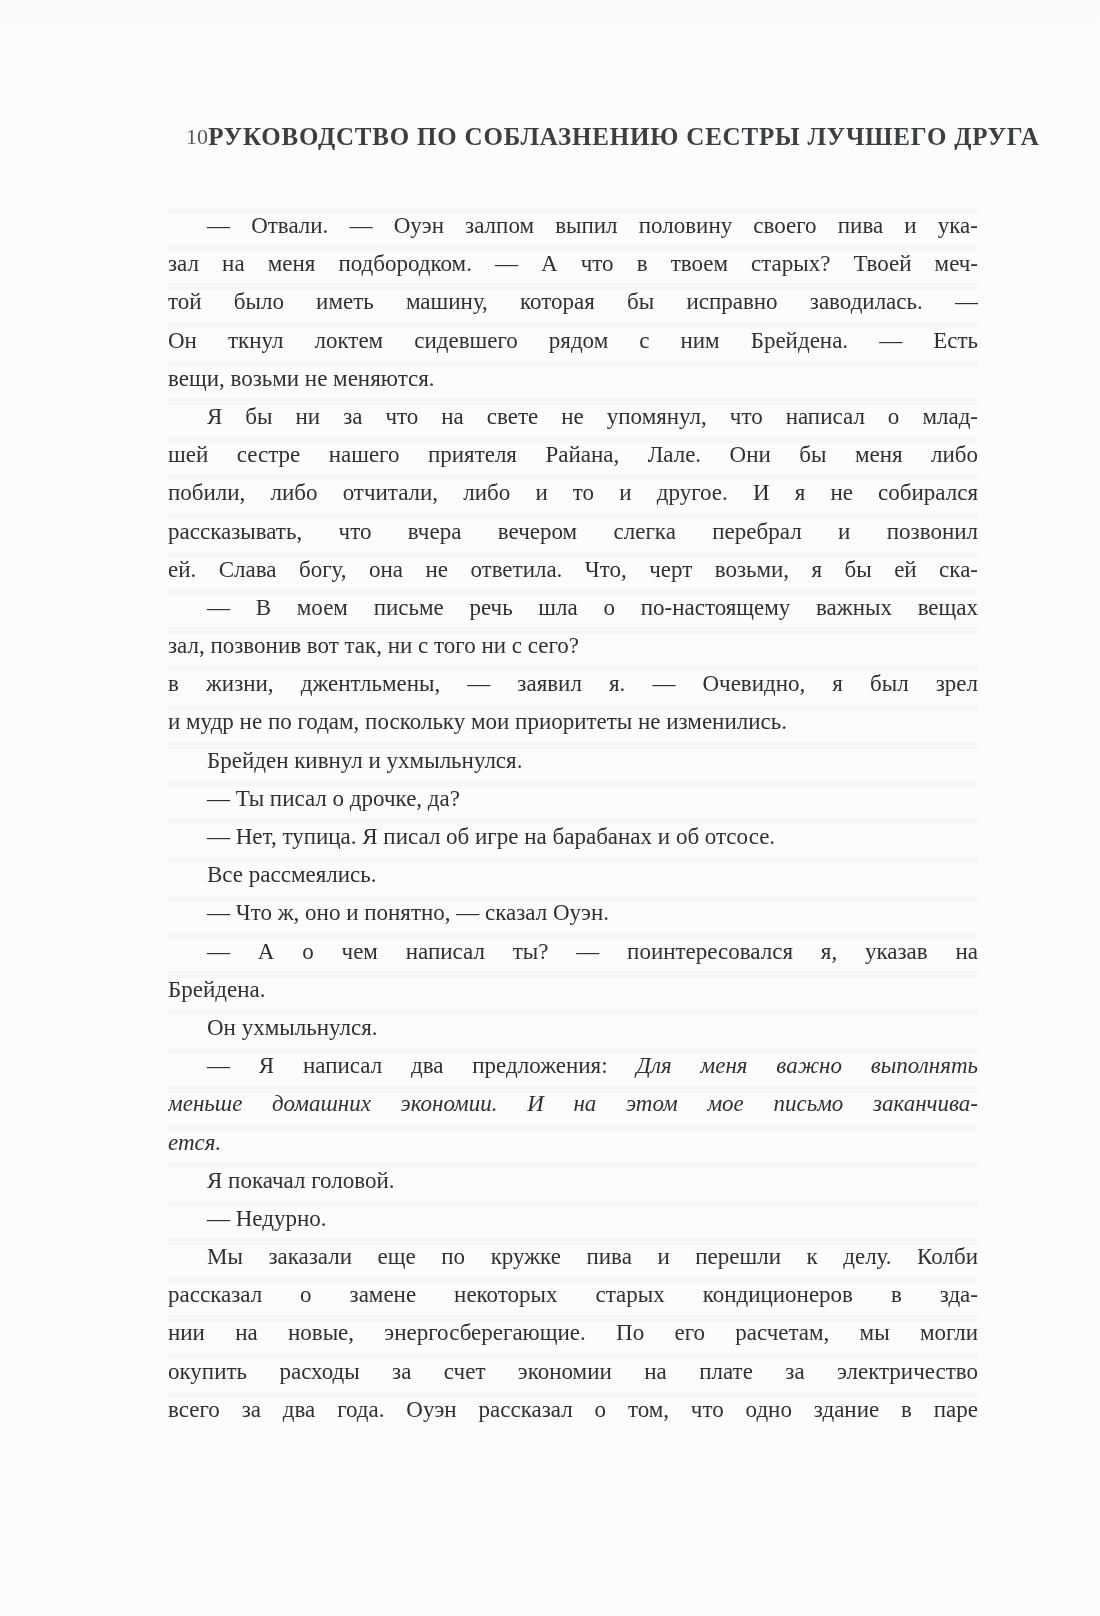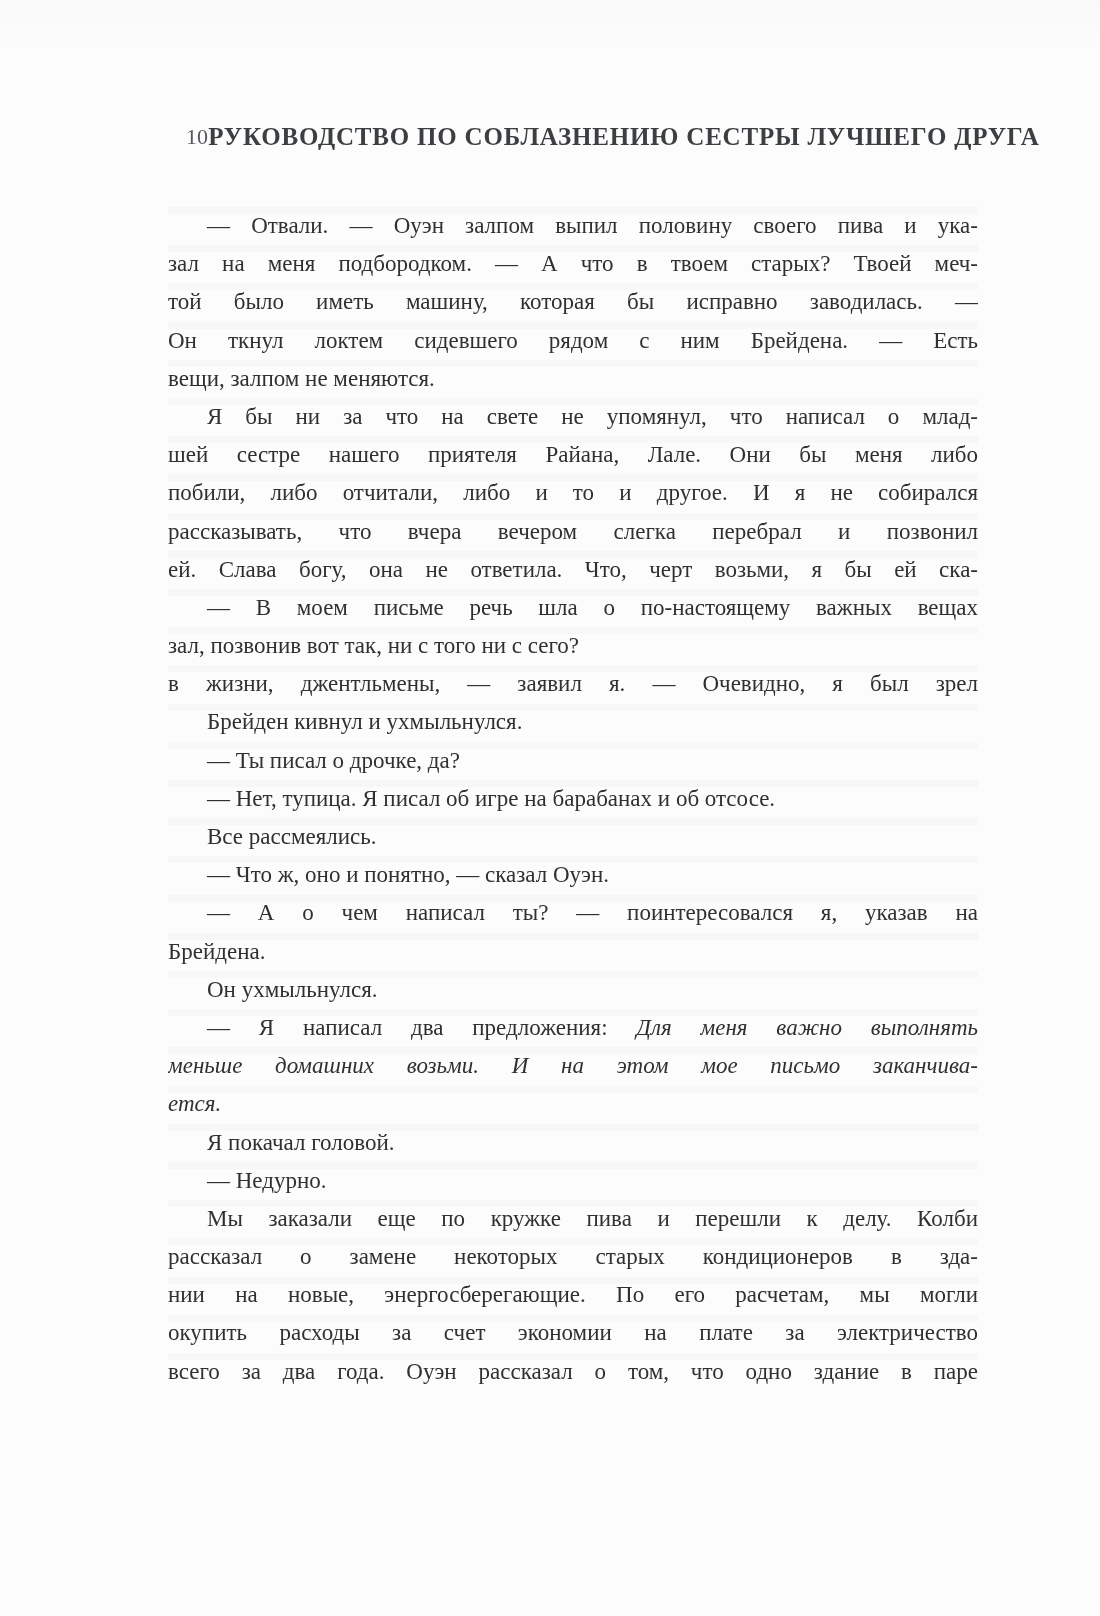--- a/index.html
+++ b/index.html
@@ -87,39 +87,40 @@
 <div class="page">
   <div class="running-head">
     <span class="page-number">10</span>
     <span class="running-title">РУКОВОДСТВО ПО СОБЛАЗНЕНИЮ СЕСТРЫ ЛУЧШЕГО ДРУГА</span>
   </div>
   <div class="text-block">
       <div class="line indent"><span>— Отвали. — Оуэн залпом выпил половину своего пива и ука-</span></div>
       <div class="line"><span>зал на меня подбородком. — А что в твоем старых? Твоей меч-</span></div>
       <div class="line"><span>той было иметь машину, которая бы исправно заводилась. —</span></div>
       <div class="line"><span>Он ткнул локтем сидевшего рядом с ним Брейдена. — Есть</span></div>
-      <div class="line last"><span>вещи, залпом не меняются.</span></div>
+      <div class="line last"><span>вещи, возьми не меняются.</span></div>
       <div class="line indent"><span>Я бы ни за что на свете не упомянул, что написал о млад-</span></div>
       <div class="line"><span>шей сестре нашего приятеля Райана, Лале. Они бы меня либо</span></div>
       <div class="line"><span>побили, либо отчитали, либо и то и другое. И я не собирался</span></div>
       <div class="line"><span>рассказывать, что вчера вечером слегка перебрал и позвонил</span></div>
       <div class="line"><span>ей. Слава богу, она не ответила. Что, черт возьми, я бы ей ска-</span></div>
       <div class="line indent"><span>— В моем письме речь шла о по-настоящему важных вещах</span></div>
       <div class="line last"><span>зал, позвонив вот так, ни с того ни с сего?</span></div>
       <div class="line"><span>в жизни, джентльмены, — заявил я. — Очевидно, я был зрел</span></div>
+      <div class="line last"><span>и мудр не по годам, поскольку мои приоритеты не изменились.</span></div>
       <div class="line indent last"><span>Брейден кивнул и ухмыльнулся.</span></div>
       <div class="line indent last"><span>— Ты писал о дрочке, да?</span></div>
       <div class="line indent last"><span>— Нет, тупица. Я писал об игре на барабанах и об отсосе.</span></div>
       <div class="line indent last"><span>Все рассмеялись.</span></div>
       <div class="line indent last"><span>— Что ж, оно и понятно, — сказал Оуэн.</span></div>
       <div class="line indent"><span>— А о чем написал ты? — поинтересовался я, указав на</span></div>
       <div class="line last"><span>Брейдена.</span></div>
       <div class="line indent last"><span>Он ухмыльнулся.</span></div>
       <div class="line indent"><span>— Я написал два предложения: </span><span class="it">Для меня важно выполнять</span></div>
-      <div class="line"><span class="it">меньше домашних возьми. И на этом мое письмо заканчива-</span></div>
+      <div class="line"><span class="it">меньше домашних экономии. И на этом мое письмо заканчива-</span></div>
       <div class="line last"><span class="it">ется.</span></div>
       <div class="line indent last"><span>Я покачал головой.</span></div>
       <div class="line indent last"><span>— Недурно.</span></div>
       <div class="line indent"><span>Мы заказали еще по кружке пива и перешли к делу. Колби</span></div>
       <div class="line"><span>рассказал о замене некоторых старых кондиционеров в зда-</span></div>
       <div class="line"><span>нии на новые, энергосберегающие. По его расчетам, мы могли</span></div>
       <div class="line"><span>окупить расходы за счет экономии на плате за электричество</span></div>
       <div class="line"><span>всего за два года. Оуэн рассказал о том, что одно здание в паре</span></div>
     </div>
 </div>

